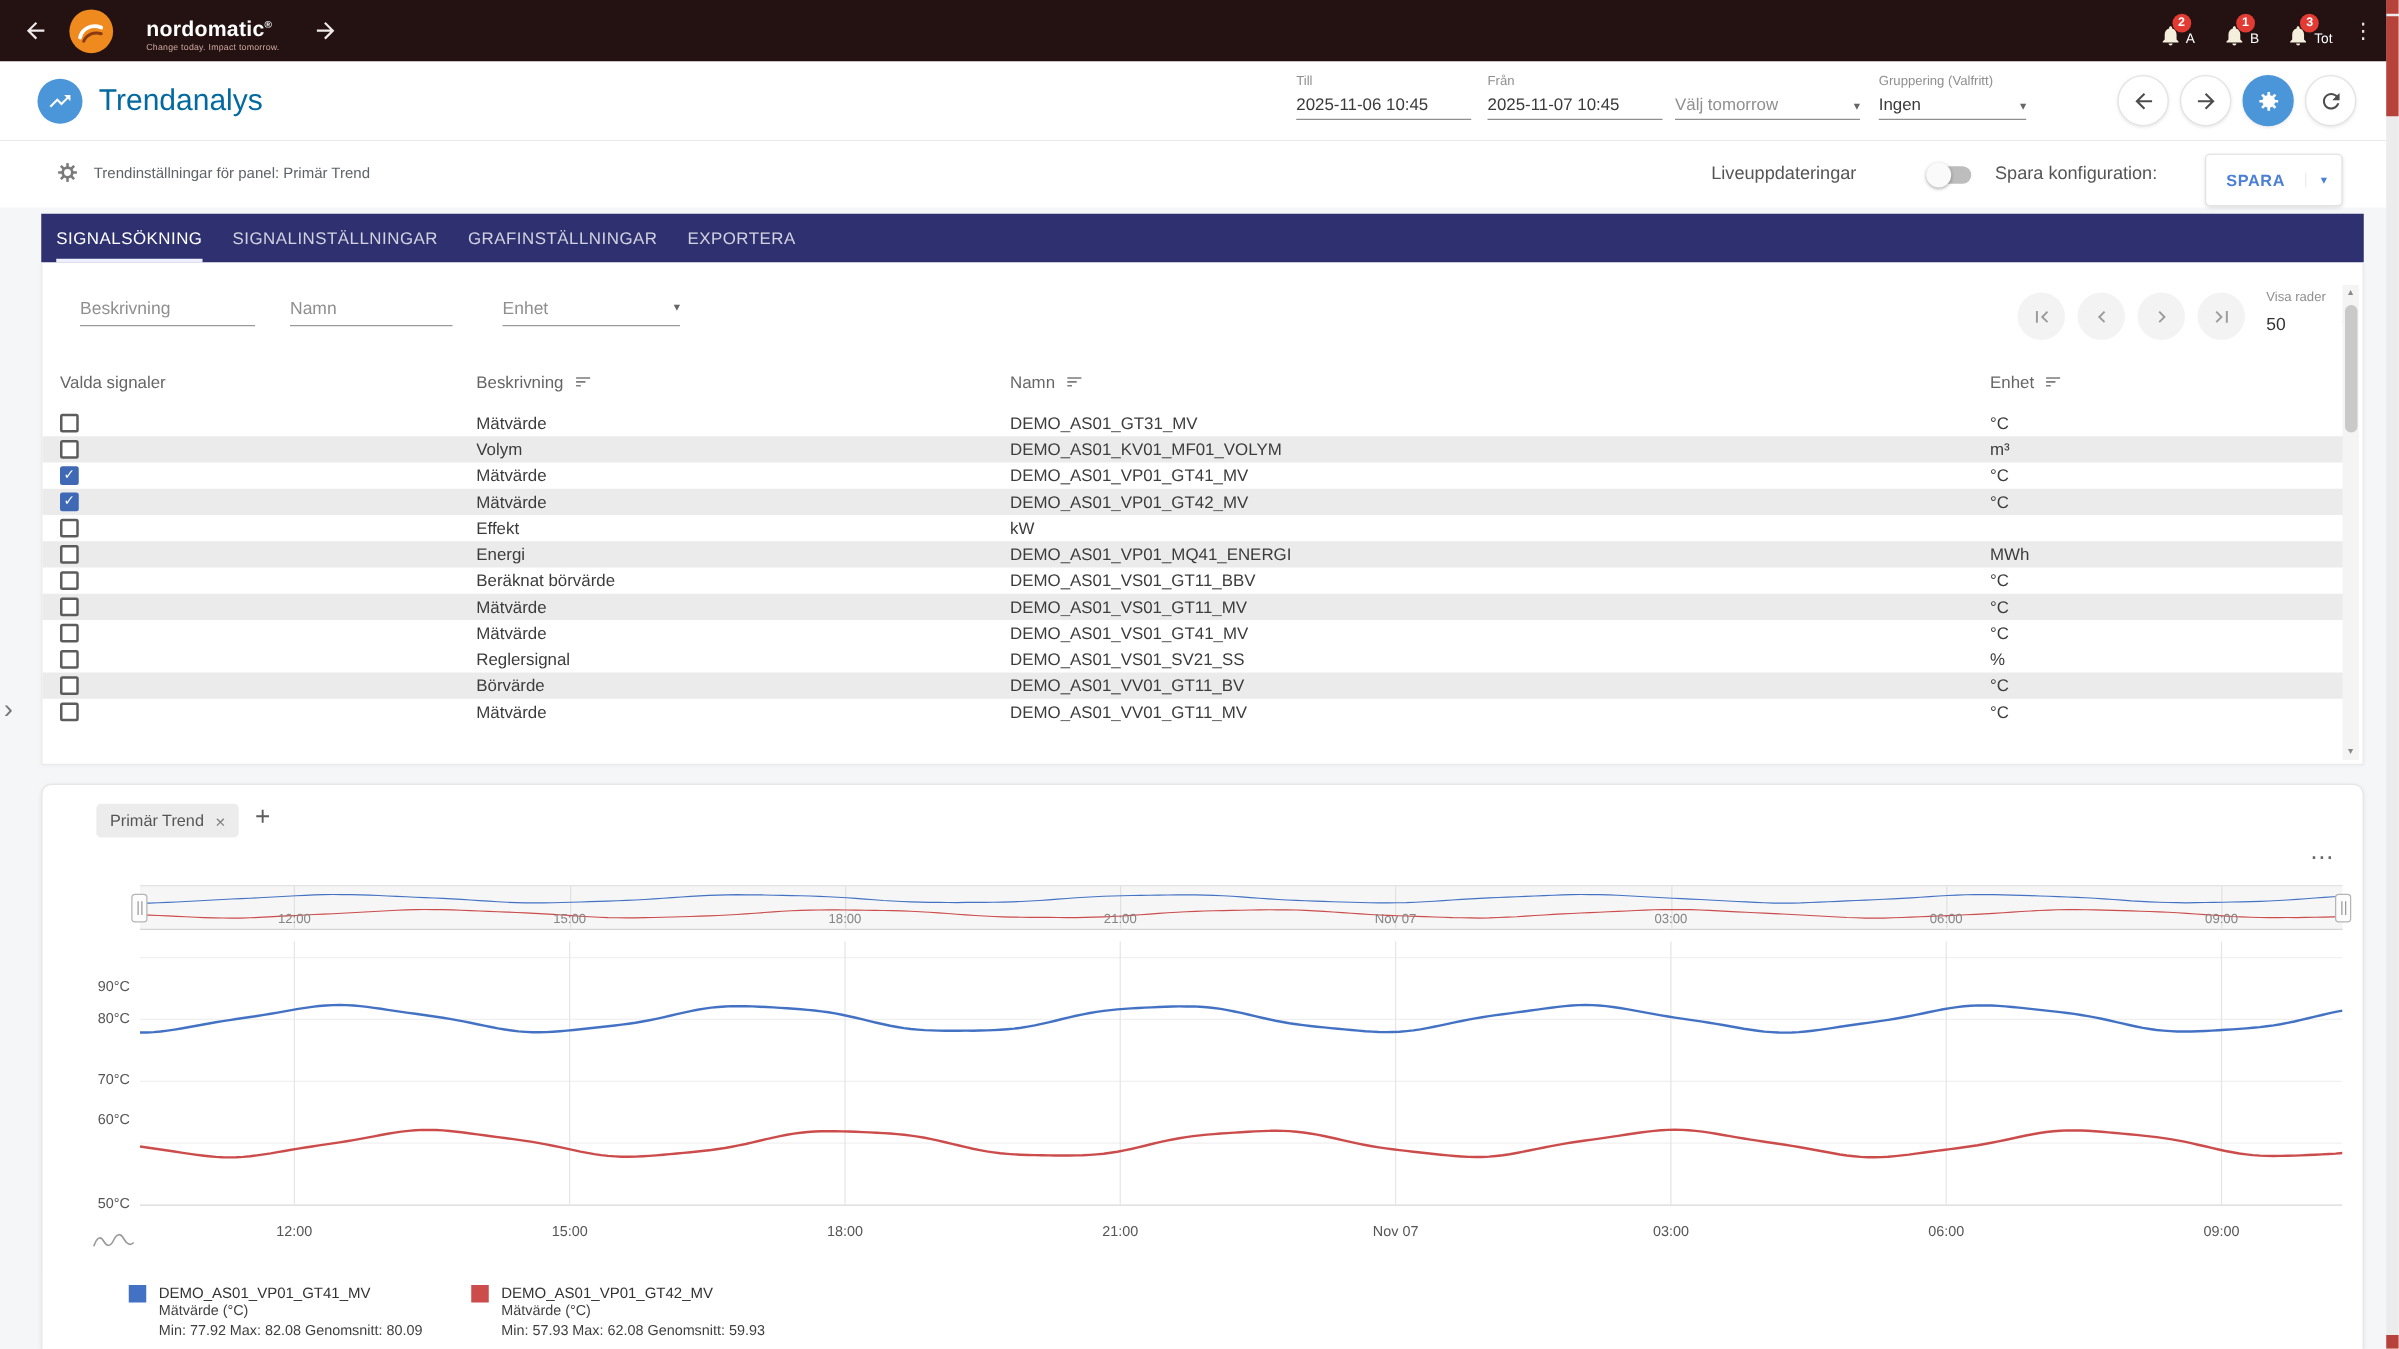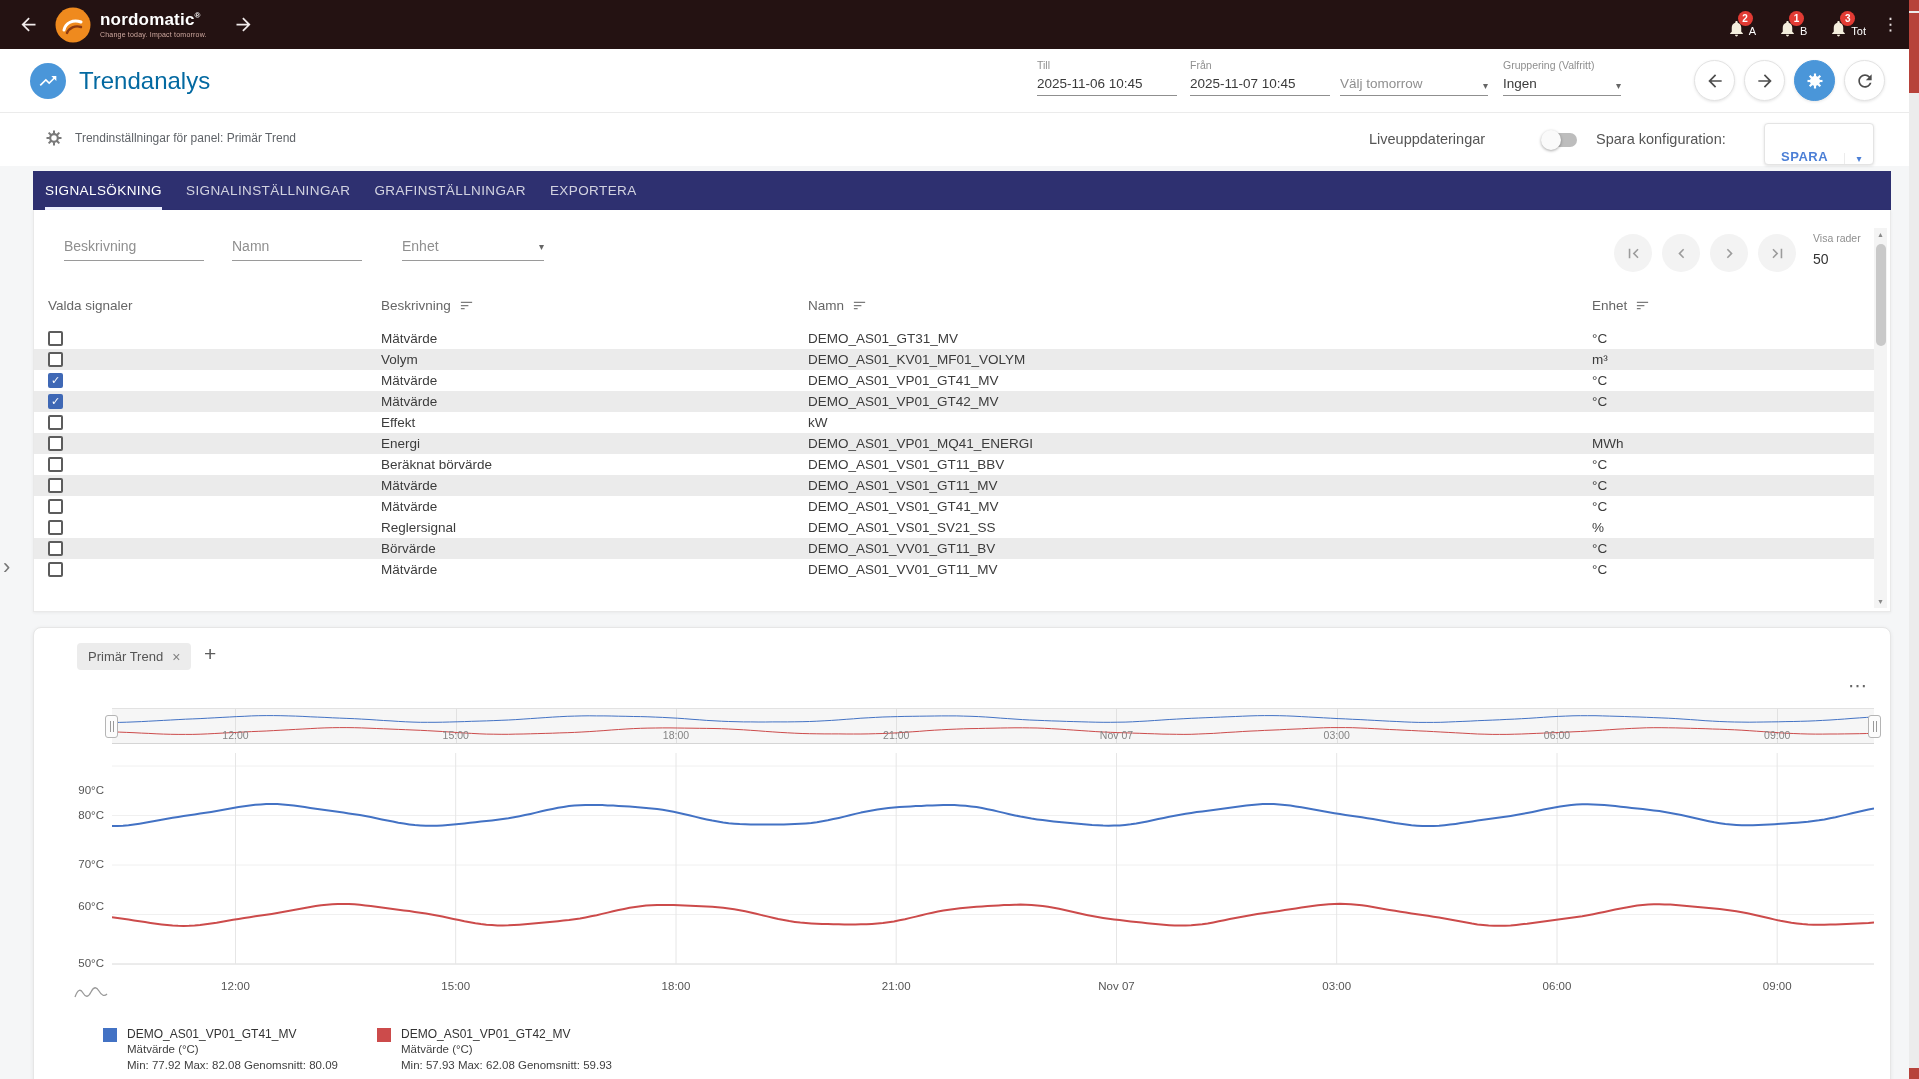--- a/index.html
+++ b/index.html
@@ -4,21 +4,21 @@
 <title>Trendanalys</title>
 <style>
 *{margin:0;padding:0;box-sizing:border-box}
 html,body{width:1919px;height:1079px}
 body{position:relative;overflow:hidden;background:#f5f6f7;font-family:"Liberation Sans",sans-serif}
 
 
 .topbar{position:absolute;left:0;top:0;width:1909px;height:49px;background:#241212;display:flex;align-items:center;color:#fff;z-index:10}
 .nav-arrow{margin-left:18px;cursor:pointer;display:flex}
 .nav-arrow svg{width:21px;height:21px;fill:#f0eaea}
-.logo-wrap{display:flex;align-items:center;gap:9px;margin-left:16px}
+.logo-wrap{display:flex;align-items:flex-end;gap:26px;margin-left:16px}
 .brand{display:flex;flex-direction:column;line-height:1.05}
 .brand-name{font-size:17px;font-weight:bold;letter-spacing:.2px}
 .brand-name sup{font-size:8px}
 .brand-tag{font-size:7px;color:#cfa9a0;margin-top:2px;letter-spacing:.2px}
 .fwd{margin-left:26px}
 .notif-group{margin-left:auto;display:flex;align-items:center;gap:22px;margin-right:16px}
 .notif{position:relative;display:flex;align-items:flex-end;gap:3px;padding-top:7px;cursor:pointer}
 .bell{display:flex}
 .bell svg{width:19px;height:19px;fill:#f4eedd}
 .badge{position:absolute;top:-1px;left:11px;min-width:15px;height:15px;border-radius:8px;background:#e23b34;color:#fff;font-size:10px;line-height:15px;text-align:center;padding:0 3px;font-weight:bold}
@@ -48,21 +48,21 @@
 
 
 .panel-row{position:absolute;left:0;top:113px;width:1909px;height:53px;background:#fff}
 .panel-title{position:absolute;left:44px;top:15px;display:flex;align-items:center;gap:11px;color:#5f6368}
 .panel-title svg{width:20px;height:20px}
 .panel-title .t{font-size:12px}
 .live-label{position:absolute;left:1369px;top:18px;font-size:14.5px;color:#555}
 .toggle{position:absolute;left:1544px;top:20px;width:33px;height:14px;border-radius:7px;background:#bdbdbd;cursor:pointer}
 .toggle .knob{position:absolute;left:-3px;top:-3px;width:20px;height:20px;border-radius:50%;background:#fafafa;box-shadow:0 1px 3px rgba(0,0,0,.35)}
 .save-label{position:absolute;left:1596px;top:18px;font-size:14.5px;color:#555}
-.save-btn{position:absolute;left:1764px;top:10px;height:42px;display:flex;align-items:flex-end;background:#fff;border:1px solid #e4e4e4;border-radius:4px;box-shadow:0 1px 3px rgba(0,0,0,.12);cursor:pointer}
+.save-btn{position:absolute;left:1764px;top:10px;height:42px;display:flex;align-items:center;background:#fff;border:1px solid #e4e4e4;border-radius:4px;box-shadow:0 1px 3px rgba(0,0,0,.12);cursor:pointer}
 .save-main{padding:0 16px;display:flex;align-items:center;font-size:13px;font-weight:bold;letter-spacing:.5px;color:#4c7fd6}
 .save-caret{width:29px;display:flex;align-items:center;justify-content:center;border-left:1px solid #ececec;color:#4c7fd6;font-size:10px}
 
 
 .tabbar{position:absolute;left:33px;top:171px;width:1858px;height:39px;background:#2e3070;display:flex}
 .tab{padding:0 12px;display:flex;align-items:center;font-size:13.5px;letter-spacing:.4px;color:rgba(255,255,255,.78);cursor:pointer;position:relative;white-space:nowrap}
 .tab.active{color:#fff}
 .tab.active::after{content:"";position:absolute;left:12px;right:12px;bottom:0;height:3px;background:#eef0ff}
 
 
@@ -522,21 +522,21 @@
         <span class="lg-texts">
           <span class="lg-name">DEMO_AS01_VP01_GT42_MV</span>
           <span class="lg-sub">Mätvärde (°C)</span>
           <span class="lg-stats">Min: 57.93 Max: 62.08 Genomsnitt: 59.93</span>
         </span>
       </div>
     </div>
 <div class="y-label" style="top: 131px; margin-top: 25px;">90°C</div>
     <div class="y-label" style="top: 180.5px;">80°C</div>
     <div class="y-label" style="top: 230px;">70°C</div>
-    <div class="y-label" style="top: 272px;">60°C</div>
+    <div class="y-label" style="top: 262px;">60°C</div>
     <div class="y-label" style="top: 329px;">50°C</div>
     <div class="x-label" style="left: 201.487px;">12:00</div>
     <div class="x-label" style="left: 421.737px;">15:00</div>
     <div class="x-label" style="left: 641.987px;">18:00</div>
     <div class="x-label" style="left: 862.237px;">21:00</div>
     <div class="x-label" style="left: 1082.49px;">Nov 07</div>
     <div class="x-label" style="left: 1302.74px;">03:00</div>
     <div class="x-label" style="left: 1522.99px;">06:00</div>
     <div class="x-label" style="left: 1743.24px;">09:00</div>
   </div>

